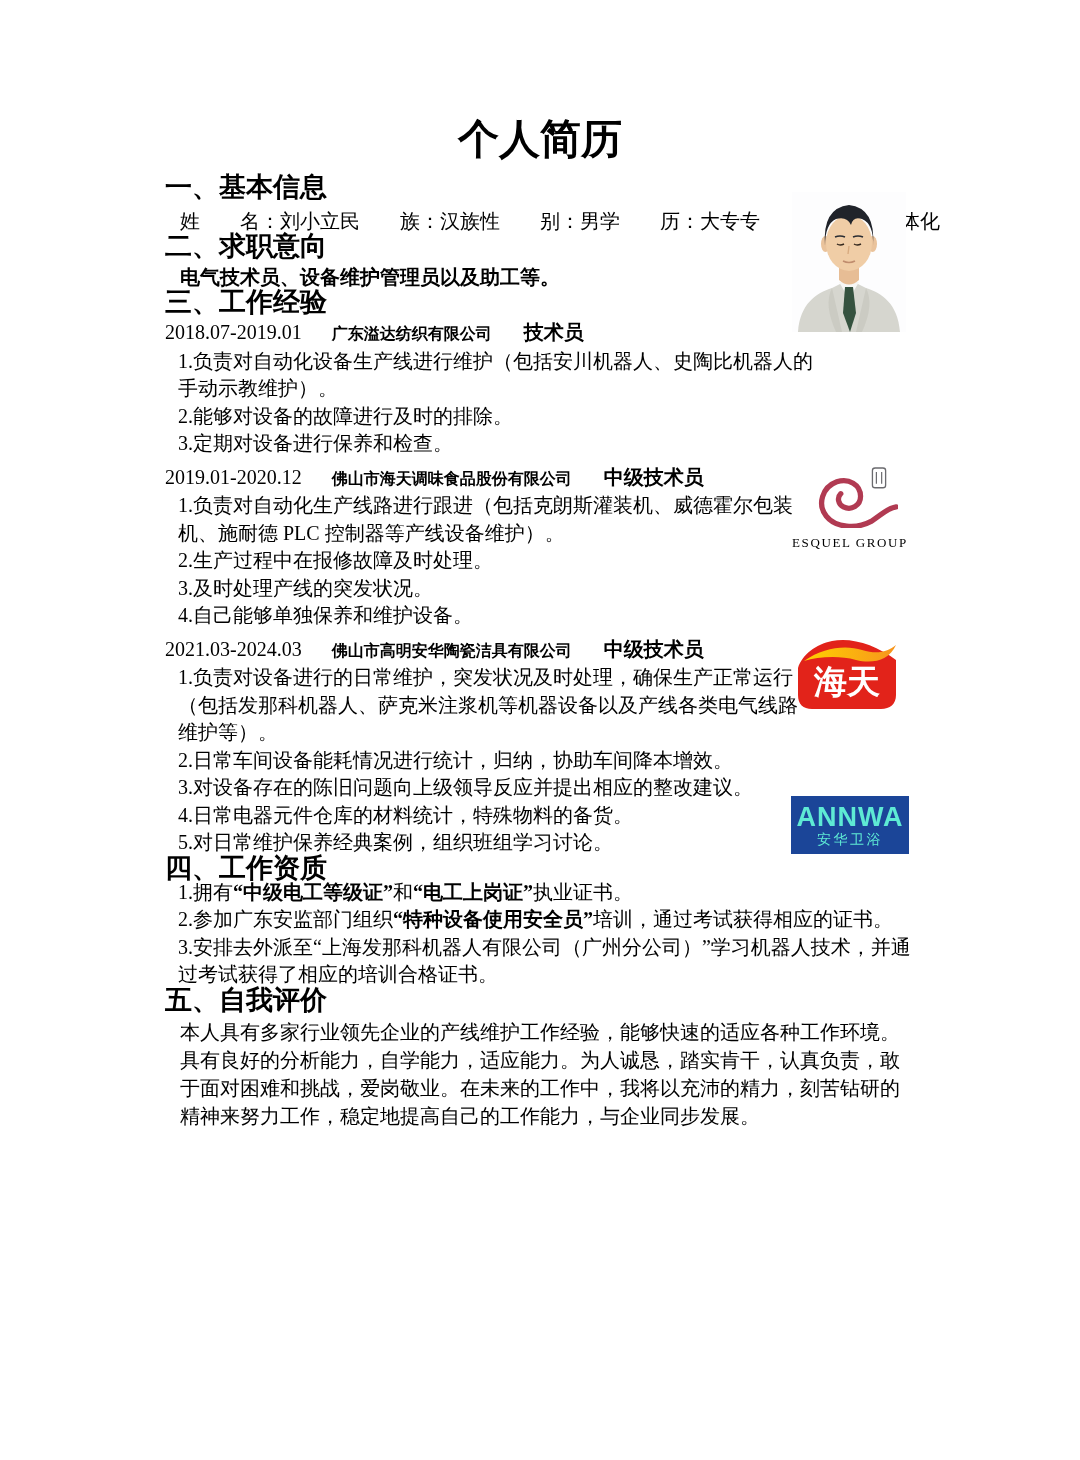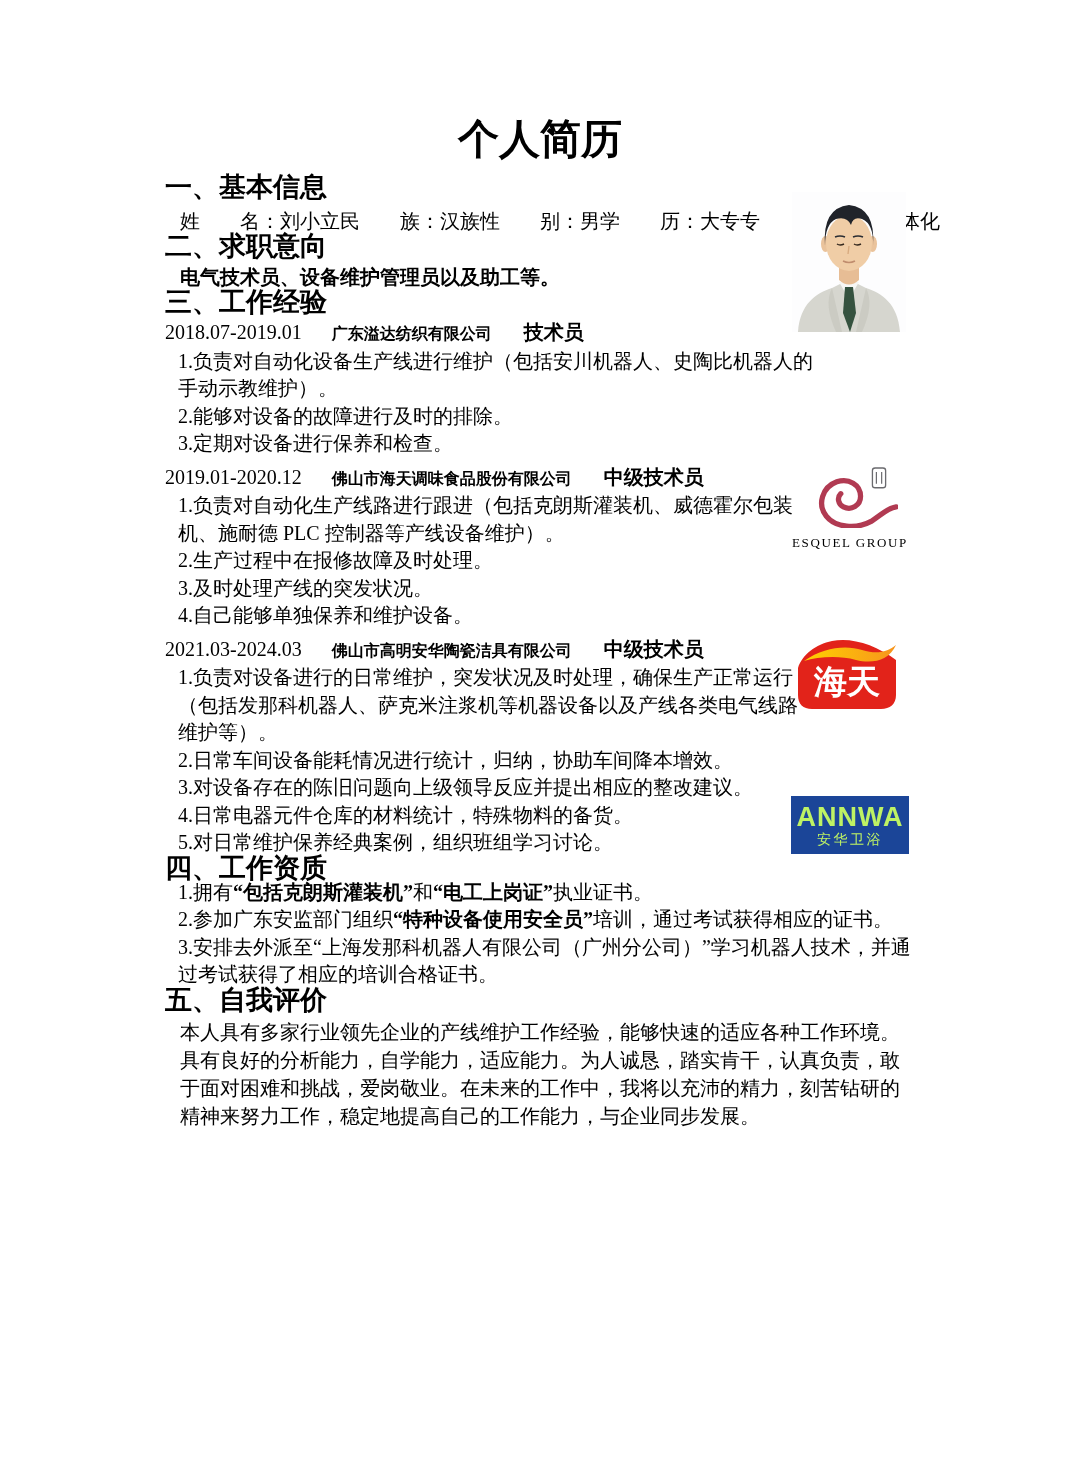--- a/index.html
+++ b/index.html
@@ -43,21 +43,21 @@
   .eval-text{margin:7px 0 0 180px;width:730px;font-size:20px;line-height:28px;}
 
   
   .photo{position:absolute;left:792px;top:192px;width:114px;height:140px;}
   .logo-esquel{position:absolute;left:792px;top:466px;width:116px;text-align:center;}
   .esquel-caption{margin-top:3px;font-size:13px;letter-spacing:1.6px;color:#000000;
                   font-family:"Liberation Serif","DejaVu Serif",serif;white-space:nowrap;}
   .logo-haitian{position:absolute;left:794px;top:633px;width:106px;height:78px;}
   .logo-annwa{position:absolute;left:791px;top:796px;width:118px;height:58px;background:#1b4598;
               display:flex;flex-direction:column;align-items:center;justify-content:center;
-              font-family:"Liberation Sans","DejaVu Sans",sans-serif;color:#bef264;}
+              font-family:"Liberation Sans","DejaVu Sans",sans-serif;color:#5eead4;}
   .annwa-brand{font-size:27px;font-weight:bold;line-height:28px;letter-spacing:1px;}
   .annwa-sub{font-size:14px;line-height:17px;letter-spacing:2.5px;}
 </style>
 </head>
 <body>
 
 <div class="page">
 
   <h1 class="title">个人简历</h1>
 
@@ -160,21 +160,21 @@
     </svg>
   </div>
 
   <div class="logo-annwa">
     <div class="annwa-brand">ANNWA</div>
     <div class="annwa-sub">安华卫浴</div>
   </div>
 
   <h2 class="sec sec-qual">四、工作资质</h2>
   <div class="qual">
-    <div><span>1.拥有</span><span class="b">“包括克朗斯灌装机”</span><span>和</span><span class="b">“电工上岗证”</span><span>执业证书。</span></div>
+    <div><span>1.拥有</span><span class="b">“中级电工等级证”</span><span>和</span><span class="b">“电工上岗证”</span><span>执业证书。</span></div>
     <div><span>2.参加广东安监部门组织</span><span class="b">“特种设备使用安全员”</span><span>培训，通过考试获得相应的证书。</span></div>
     <div><span>3.安排去外派至“上海发那科机器人有限公司（广州分公司）”学习机器人技术，并通过考试获得了相应的培训合格证书。</span></div>
   </div>
 
   <h2 class="sec sec-eval">五、自我评价</h2>
   <div class="eval-text">本人具有多家行业领先企业的产线维护工作经验，能够快速的适应各种工作环境。具有良好的分析能力，自学能力，适应能力。为人诚恳，踏实肯干，认真负责，敢于面对困难和挑战，爱岗敬业。在未来的工作中，我将以充沛的精力，刻苦钻研的精神来努力工作，稳定地提高自己的工作能力，与企业同步发展。</div>
 
 </div>
 
 </body></html>

